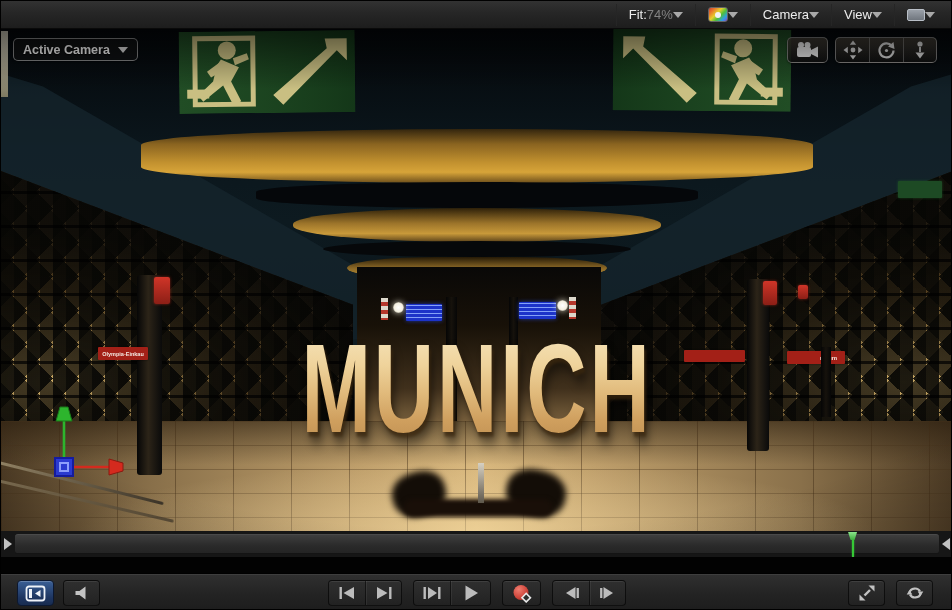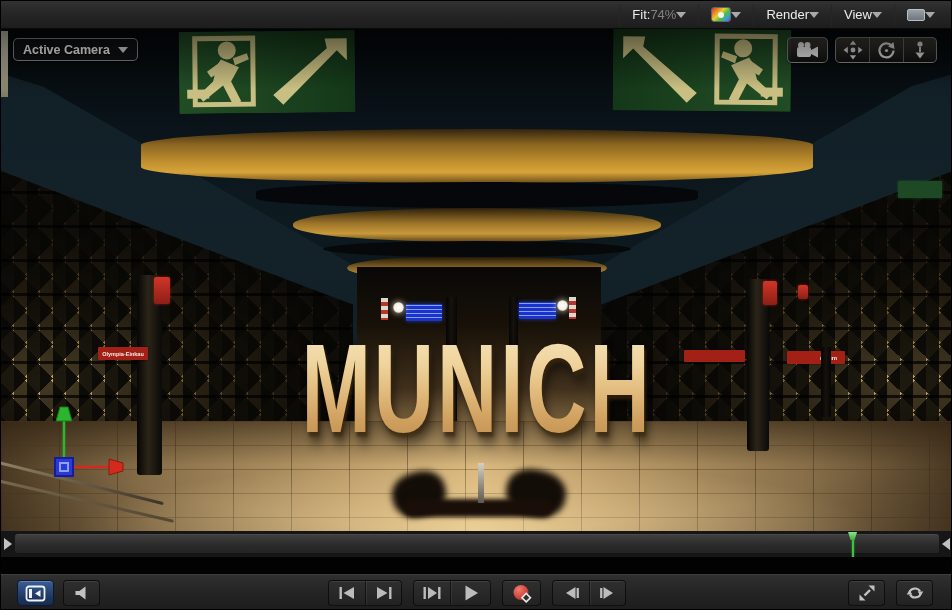--- a/index.html
+++ b/index.html
@@ -187,21 +187,21 @@
       <span class="tb-value">74%</span>
       <span class="caret"></span>
     </div>
     <div class="tb-div"></div>
     <div class="tb-group">
       <span class="swatch"></span>
       <span class="caret"></span>
     </div>
     <div class="tb-div"></div>
     <div class="tb-group">
-      <span class="tb-label">Render</span>
+      <span class="tb-label">Camera</span>
       <span class="caret"></span>
     </div>
     <div class="tb-div"></div>
     <div class="tb-group">
       <span class="tb-label">View</span>
       <span class="caret"></span>
     </div>
     <div class="tb-div"></div>
     <div class="tb-group">
       <span class="display-glyph"></span>

